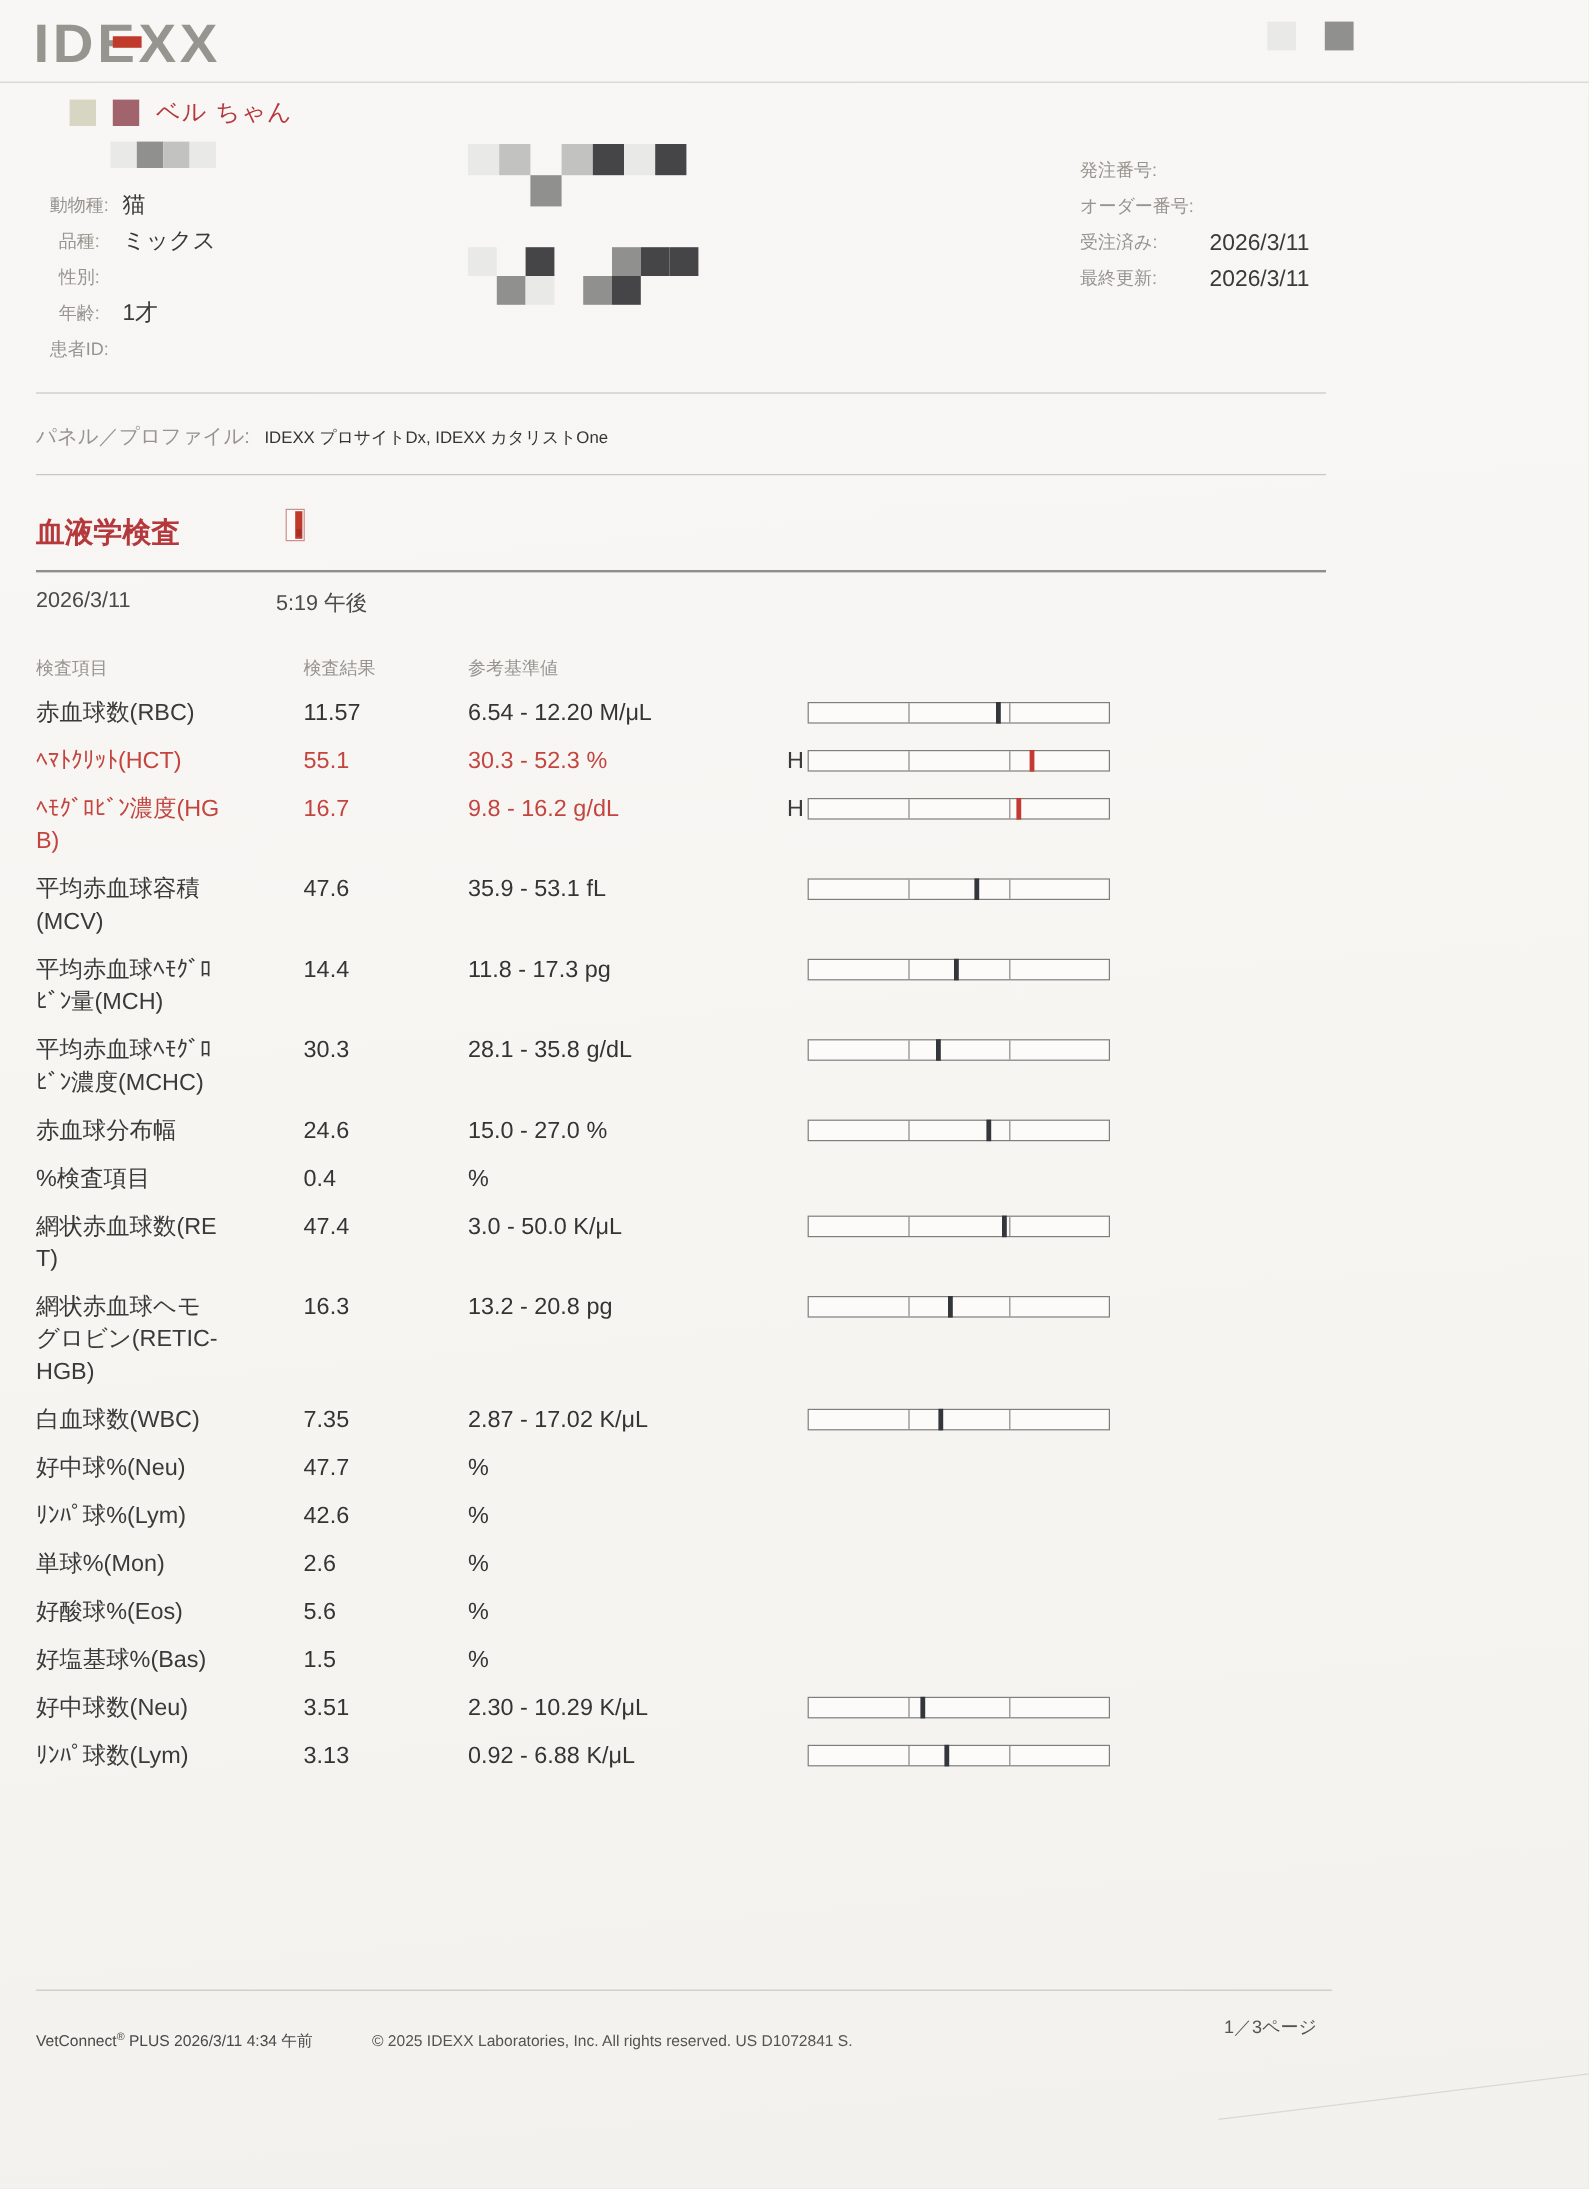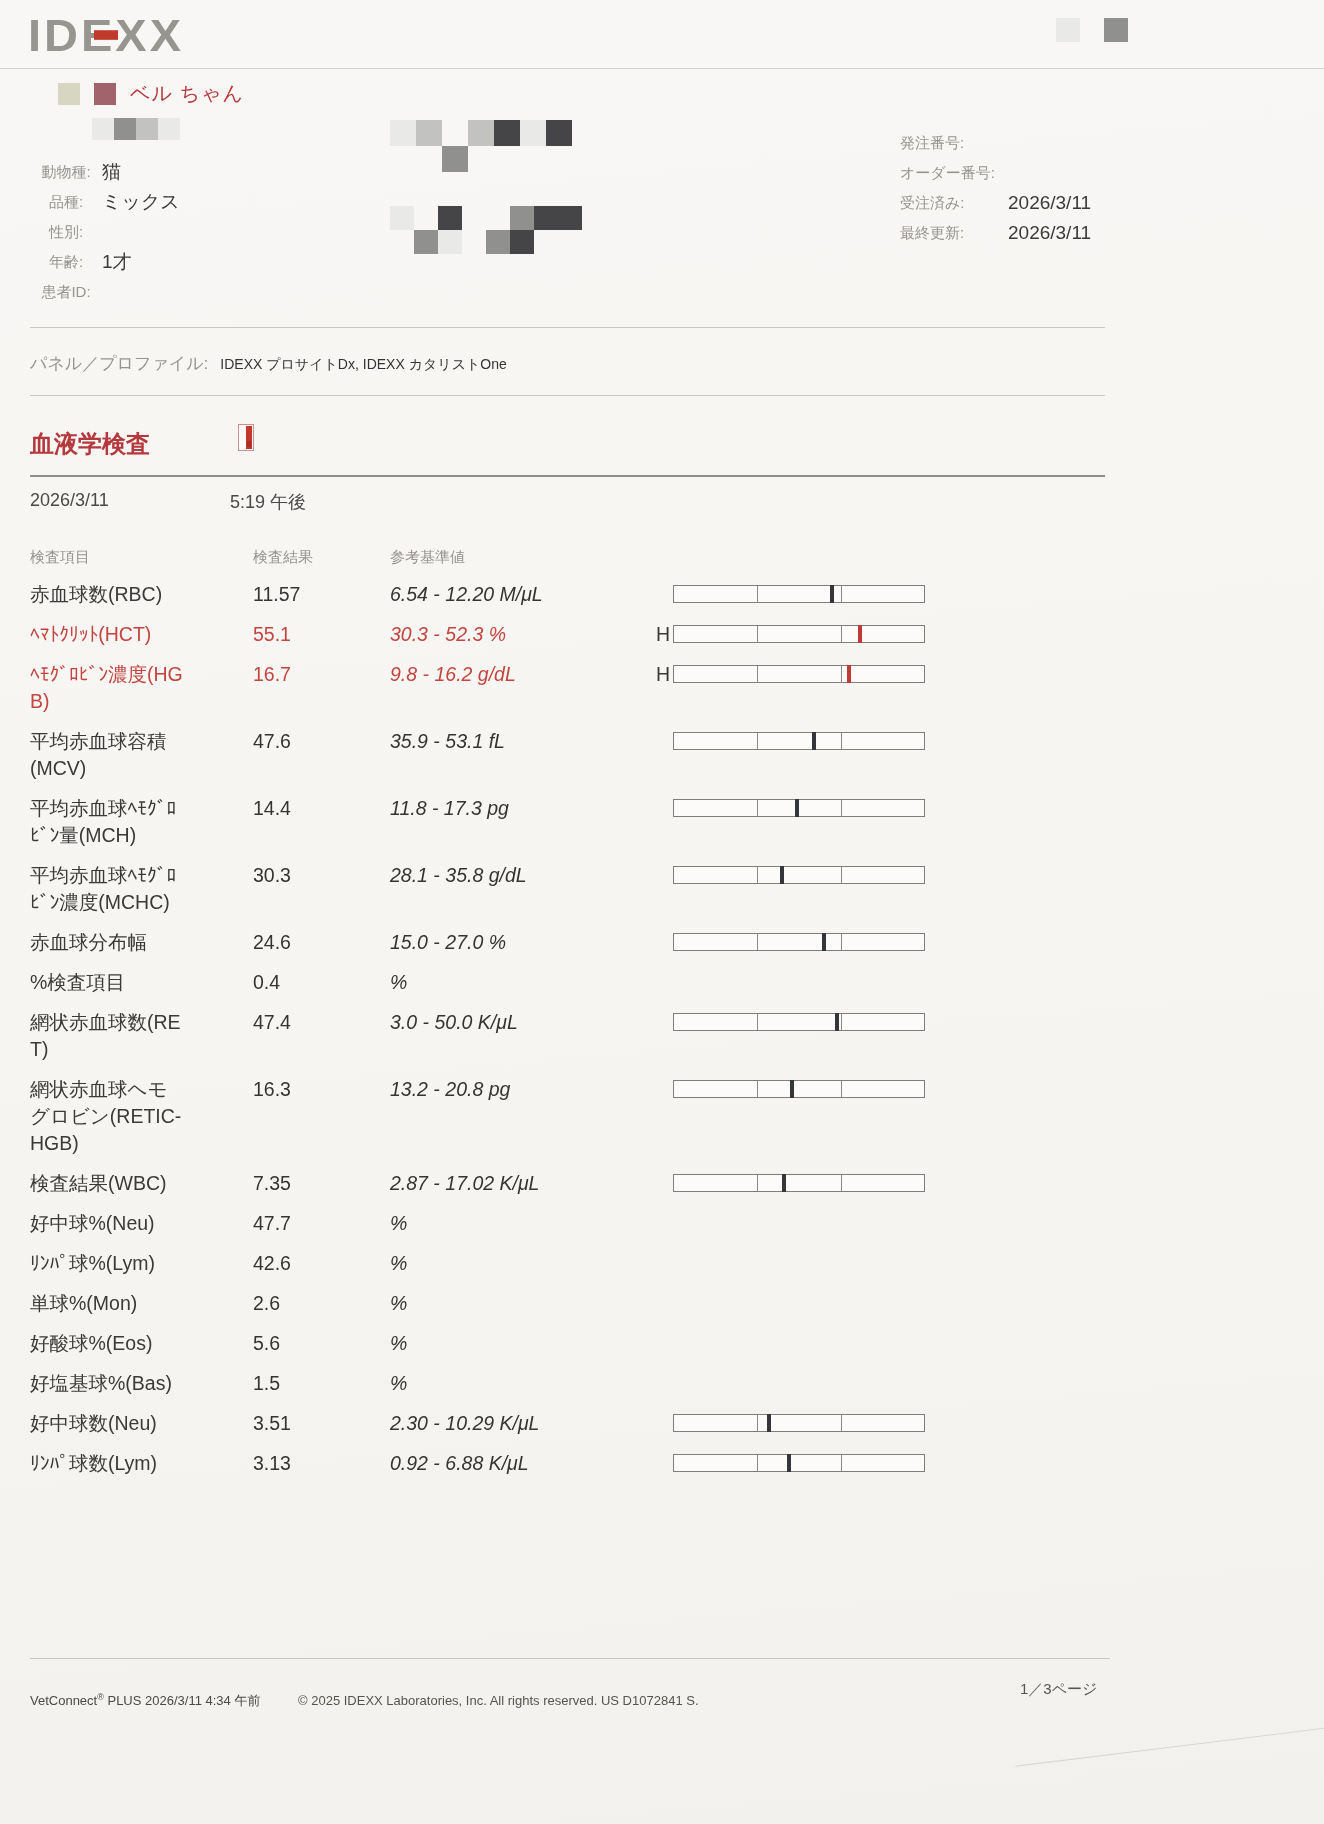--- a/index.html
+++ b/index.html
@@ -64,37 +64,37 @@
 
   
   .tablewrap{position:absolute;left:30px;top:548px;width:1060px;}
   .thead{display:flex;font-size:15px;color:#97948f;margin-bottom:14px;}
   .h-item{width:223px;}
   .h-res{width:137px;}
   .h-rng{width:260px;}
   .trow{display:flex;align-items:flex-start;margin-bottom:13px;font-size:19.5px;line-height:27px;}
   .c-item{width:154px;padding-right:69px;word-break:break-all;color:#3b3a38;}
   .c-res{width:137px;color:#353432;}
-  .c-rng{width:260px;color:#353432;font-style:italic;}
+  .c-rng{width:260px;color:#353432;}
   .c-flag{width:20px;text-align:right;padding-right:3px;color:#3b3a38;}
   .c-bar{width:256px;padding-top:4px;}
   .abn{color:#c4453f;}
   .bar{position:relative;width:250px;height:16px;background:#fcfbf9;border:1px solid #7f7e7b;}
   .bar::before,.bar::after{content:"";position:absolute;top:0;bottom:0;width:1px;background:#8a8986;}
   .bar::before{left:33.33%;}
   .bar::after{left:66.66%;}
   .tick{position:absolute;top:-1px;bottom:-1px;width:4px;margin-left:-2px;background:#33363b;}
   .tick.red{background:#c23a33;}
 
   
   .rule-d{left:30px;top:1658px;width:1080px;}
   .footer{position:absolute;left:30px;top:1692px;width:1220px;font-size:13px;color:#4a4947;}
   .f-left{position:absolute;left:0;top:0;white-space:nowrap;}
   .f-left sup{font-size:9px;}
-  .f-copy{position:absolute;left:268px;top:1px;white-space:nowrap;color:#55544f;}
+  .f-copy{position:absolute;left:280px;top:1px;white-space:nowrap;color:#55544f;}
   .f-page{position:absolute;left:990px;top:-12px;font-size:15px;color:#55544f;}
 
   .page-curl{position:absolute;right:-30px;bottom:78px;width:340px;height:1px;
              background:#d9d8d5;transform:rotate(-7deg);}
 </style>
 </head>
 <body>
 
 <div class="page">
 
@@ -324,21 +324,21 @@
           <div class="c-res">16.3</div>
           <div class="c-rng">13.2 - 20.8 pg</div>
           <div class="c-flag"></div>
           <div class="c-bar">
             <div class="bar">
               <span class="tick" style="left: 47%;"></span>
             </div>
           </div>
         </div>
         <div class="trow">
-          <div class="c-item">検査結果(WBC)</div>
+          <div class="c-item">白血球数(WBC)</div>
           <div class="c-res">7.35</div>
           <div class="c-rng">2.87 - 17.02 K/μL</div>
           <div class="c-flag"></div>
           <div class="c-bar">
             <div class="bar">
               <span class="tick" style="left: 44%;"></span>
             </div>
           </div>
         </div>
         <div class="trow">

